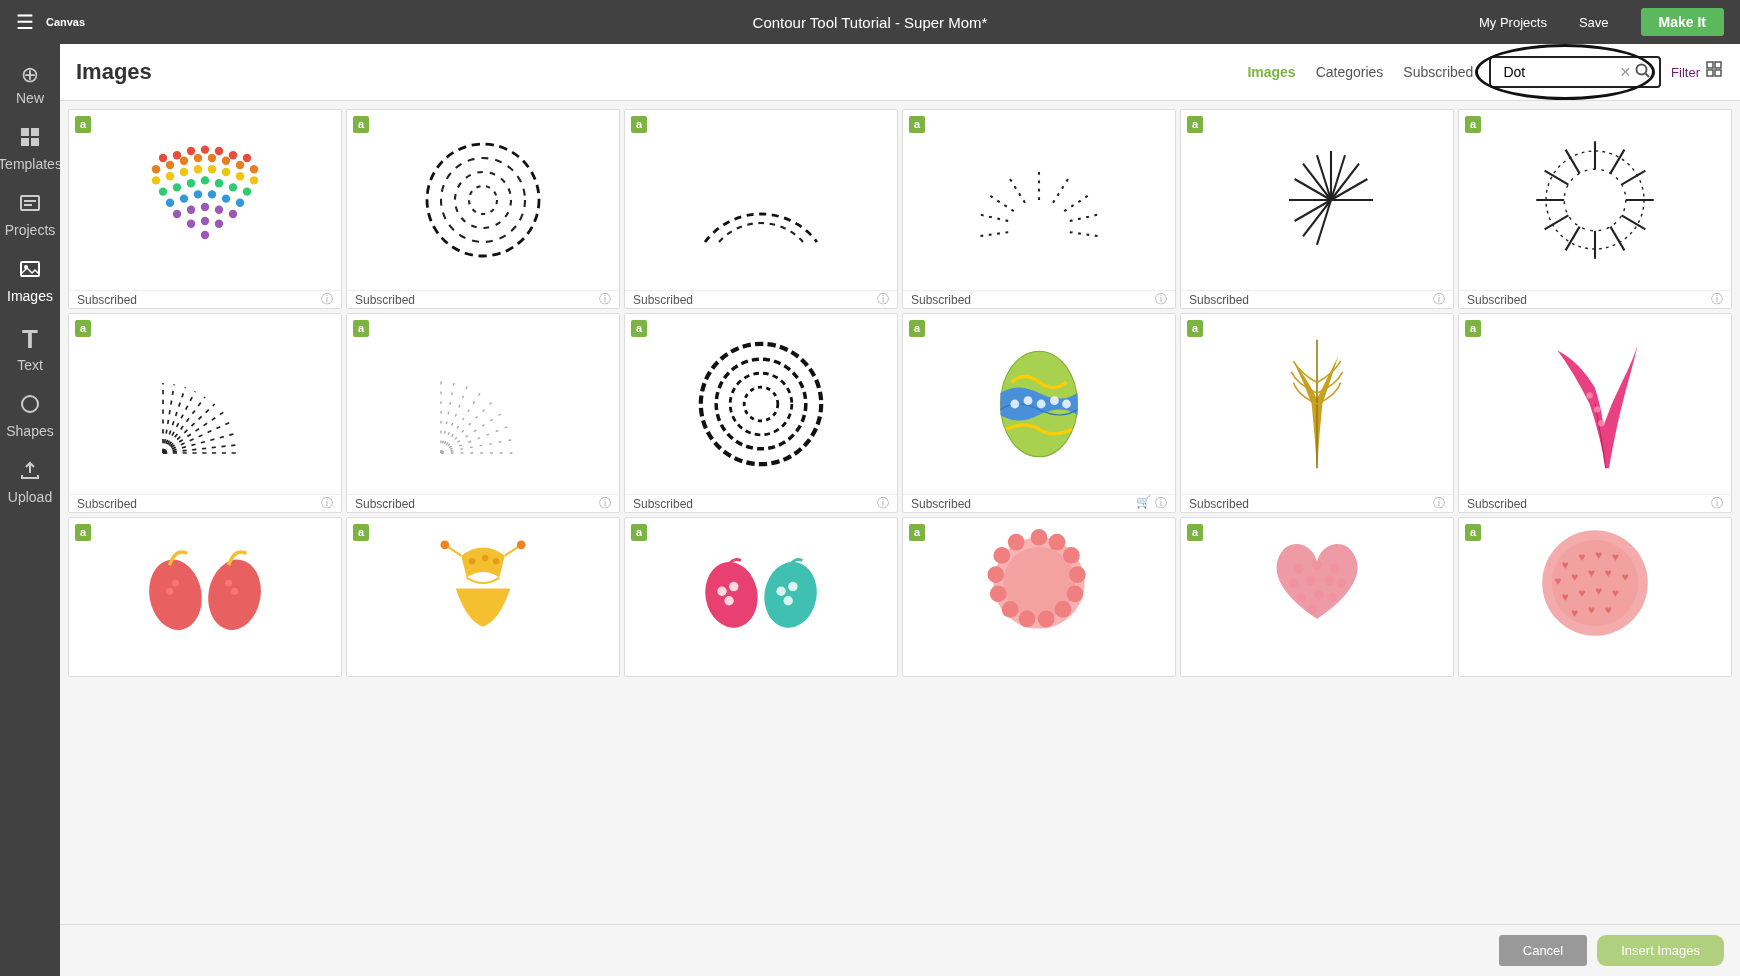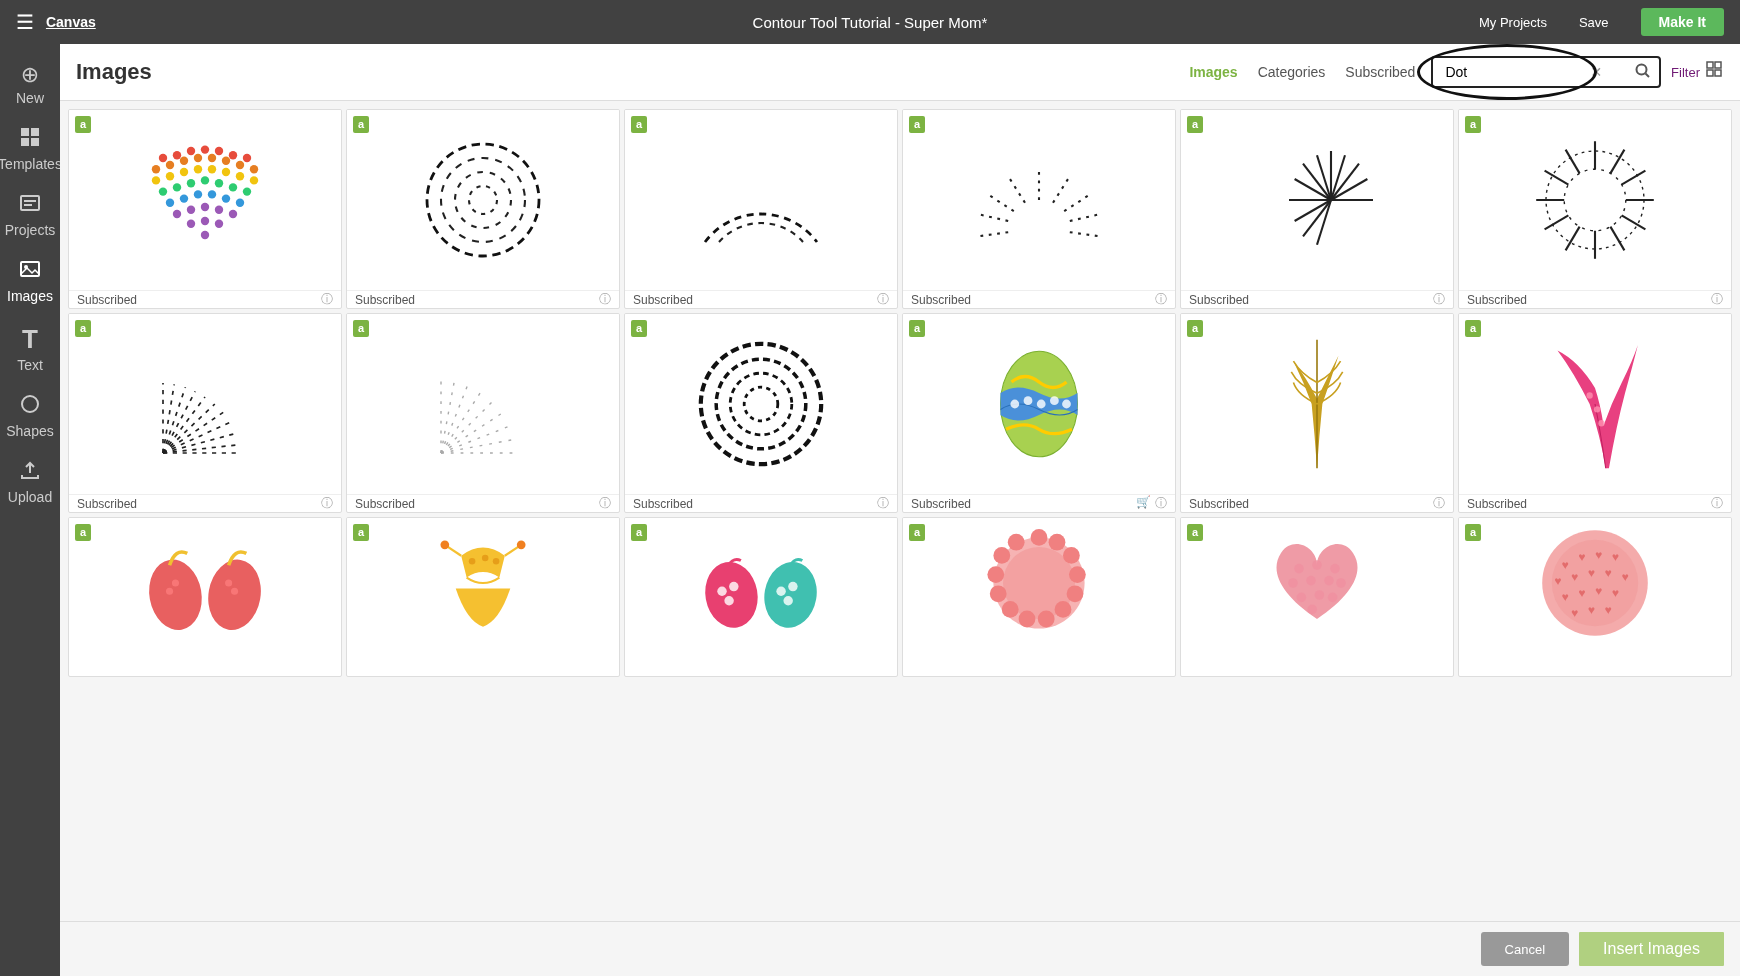--- a/index.html
+++ b/index.html
@@ -9,21 +9,21 @@
     .topbar {
       background: #414141;
       height: 44px;
       display: flex;
       align-items: center;
       padding: 0 16px;
       flex-shrink: 0;
       position: relative;
     }
     .topbar-menu { color: white; font-size: 20px; cursor: pointer; margin-right: 12px; }
-    .topbar-logo { color: white; font-size: 14px; font-weight: bold; text-decoration: underline; }
+    .topbar-logo { color: white; font-size: 11px; font-weight: bold; }
     .topbar-title {
       position: absolute;
       left: 50%;
       transform: translateX(-50%);
       color: white;
       font-size: 15px;
     }
     .topbar-actions { margin-left: auto; display: flex; align-items: center; gap: 32px; }
     .topbar-link { color: white; font-size: 13px; cursor: pointer; text-decoration: none; }
     .topbar-save { color: white; font-size: 13px; cursor: pointer; }
@@ -202,22 +202,22 @@
       padding: 8px 24px;
       border-radius: 3px;
       font-size: 13px;
       cursor: pointer;
     }
     .btn-insert {
       background: #b0d080;
       color: white;
       border: none;
       padding: 8px 24px;
-      border-radius: 1px;
-      font-size: 16px;
+      border-radius: 9px;
+      font-size: 13px;
       cursor: pointer;
     }
   </style>
 </head>
 <body>
 
 <div class="topbar">
   <span class="topbar-menu">☰</span>
   <span class="topbar-logo">Canvas</span>
   <span class="topbar-title">Contour Tool Tutorial - Super Mom*</span>
@@ -292,21 +292,21 @@
 
   <div class="content-panel">
 
     <div class="panel-header">
       <div class="panel-title">Images</div>
       <div class="panel-nav">
         <span class="panel-nav-item active">Images</span>
         <span class="panel-nav-item">Categories</span>
         <span class="panel-nav-item">Subscribed</span>
       </div>
-      <div class="search-container" style="position:relative;gap:29px;">
+      <div class="search-container" style="position:relative;">
         <div class="search-oval"></div>
         <input class="search-input" type="text" value="Dot" style="">
         <span class="search-clear">✕</span>
         <button class="search-btn">
           <svg width="16" height="16" viewBox="0 0 16 16" fill="none">
             <circle cx="6.5" cy="6.5" r="5" stroke="#555" stroke-width="2"></circle>
             <line x1="10.5" y1="10.5" x2="14" y2="14" stroke="#555" stroke-width="2"></line>
           </svg>
         </button>
       </div>

